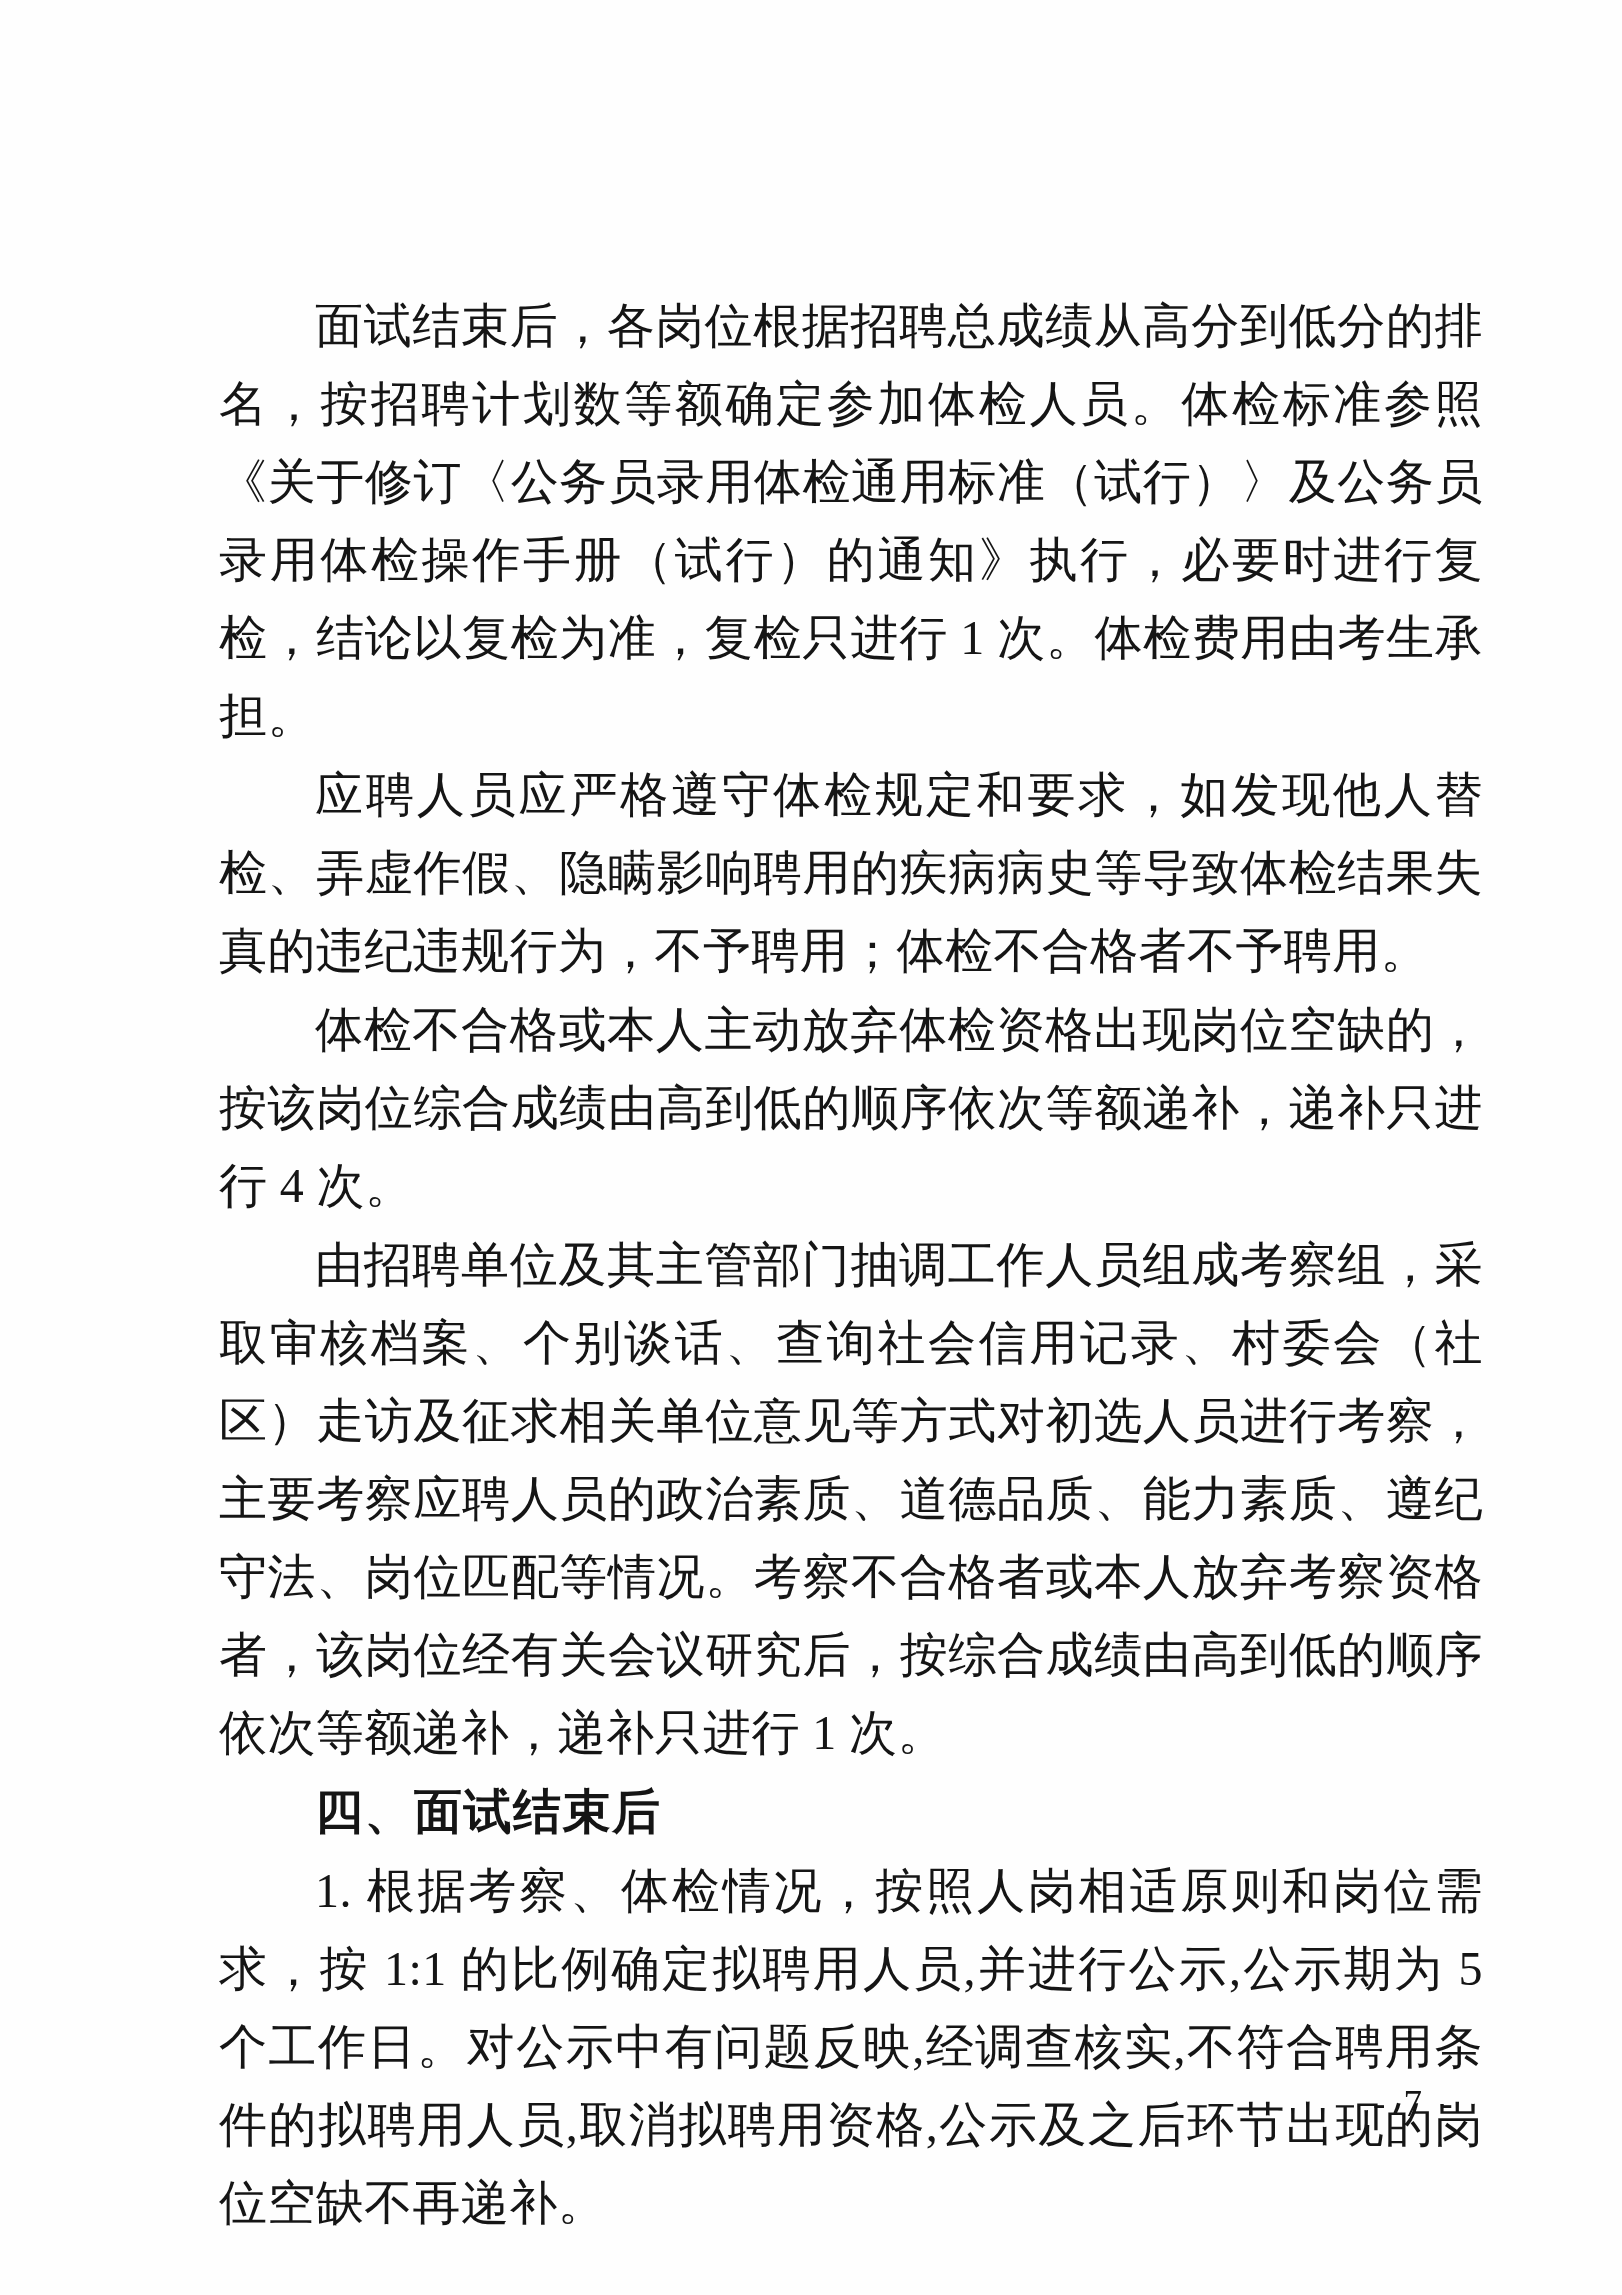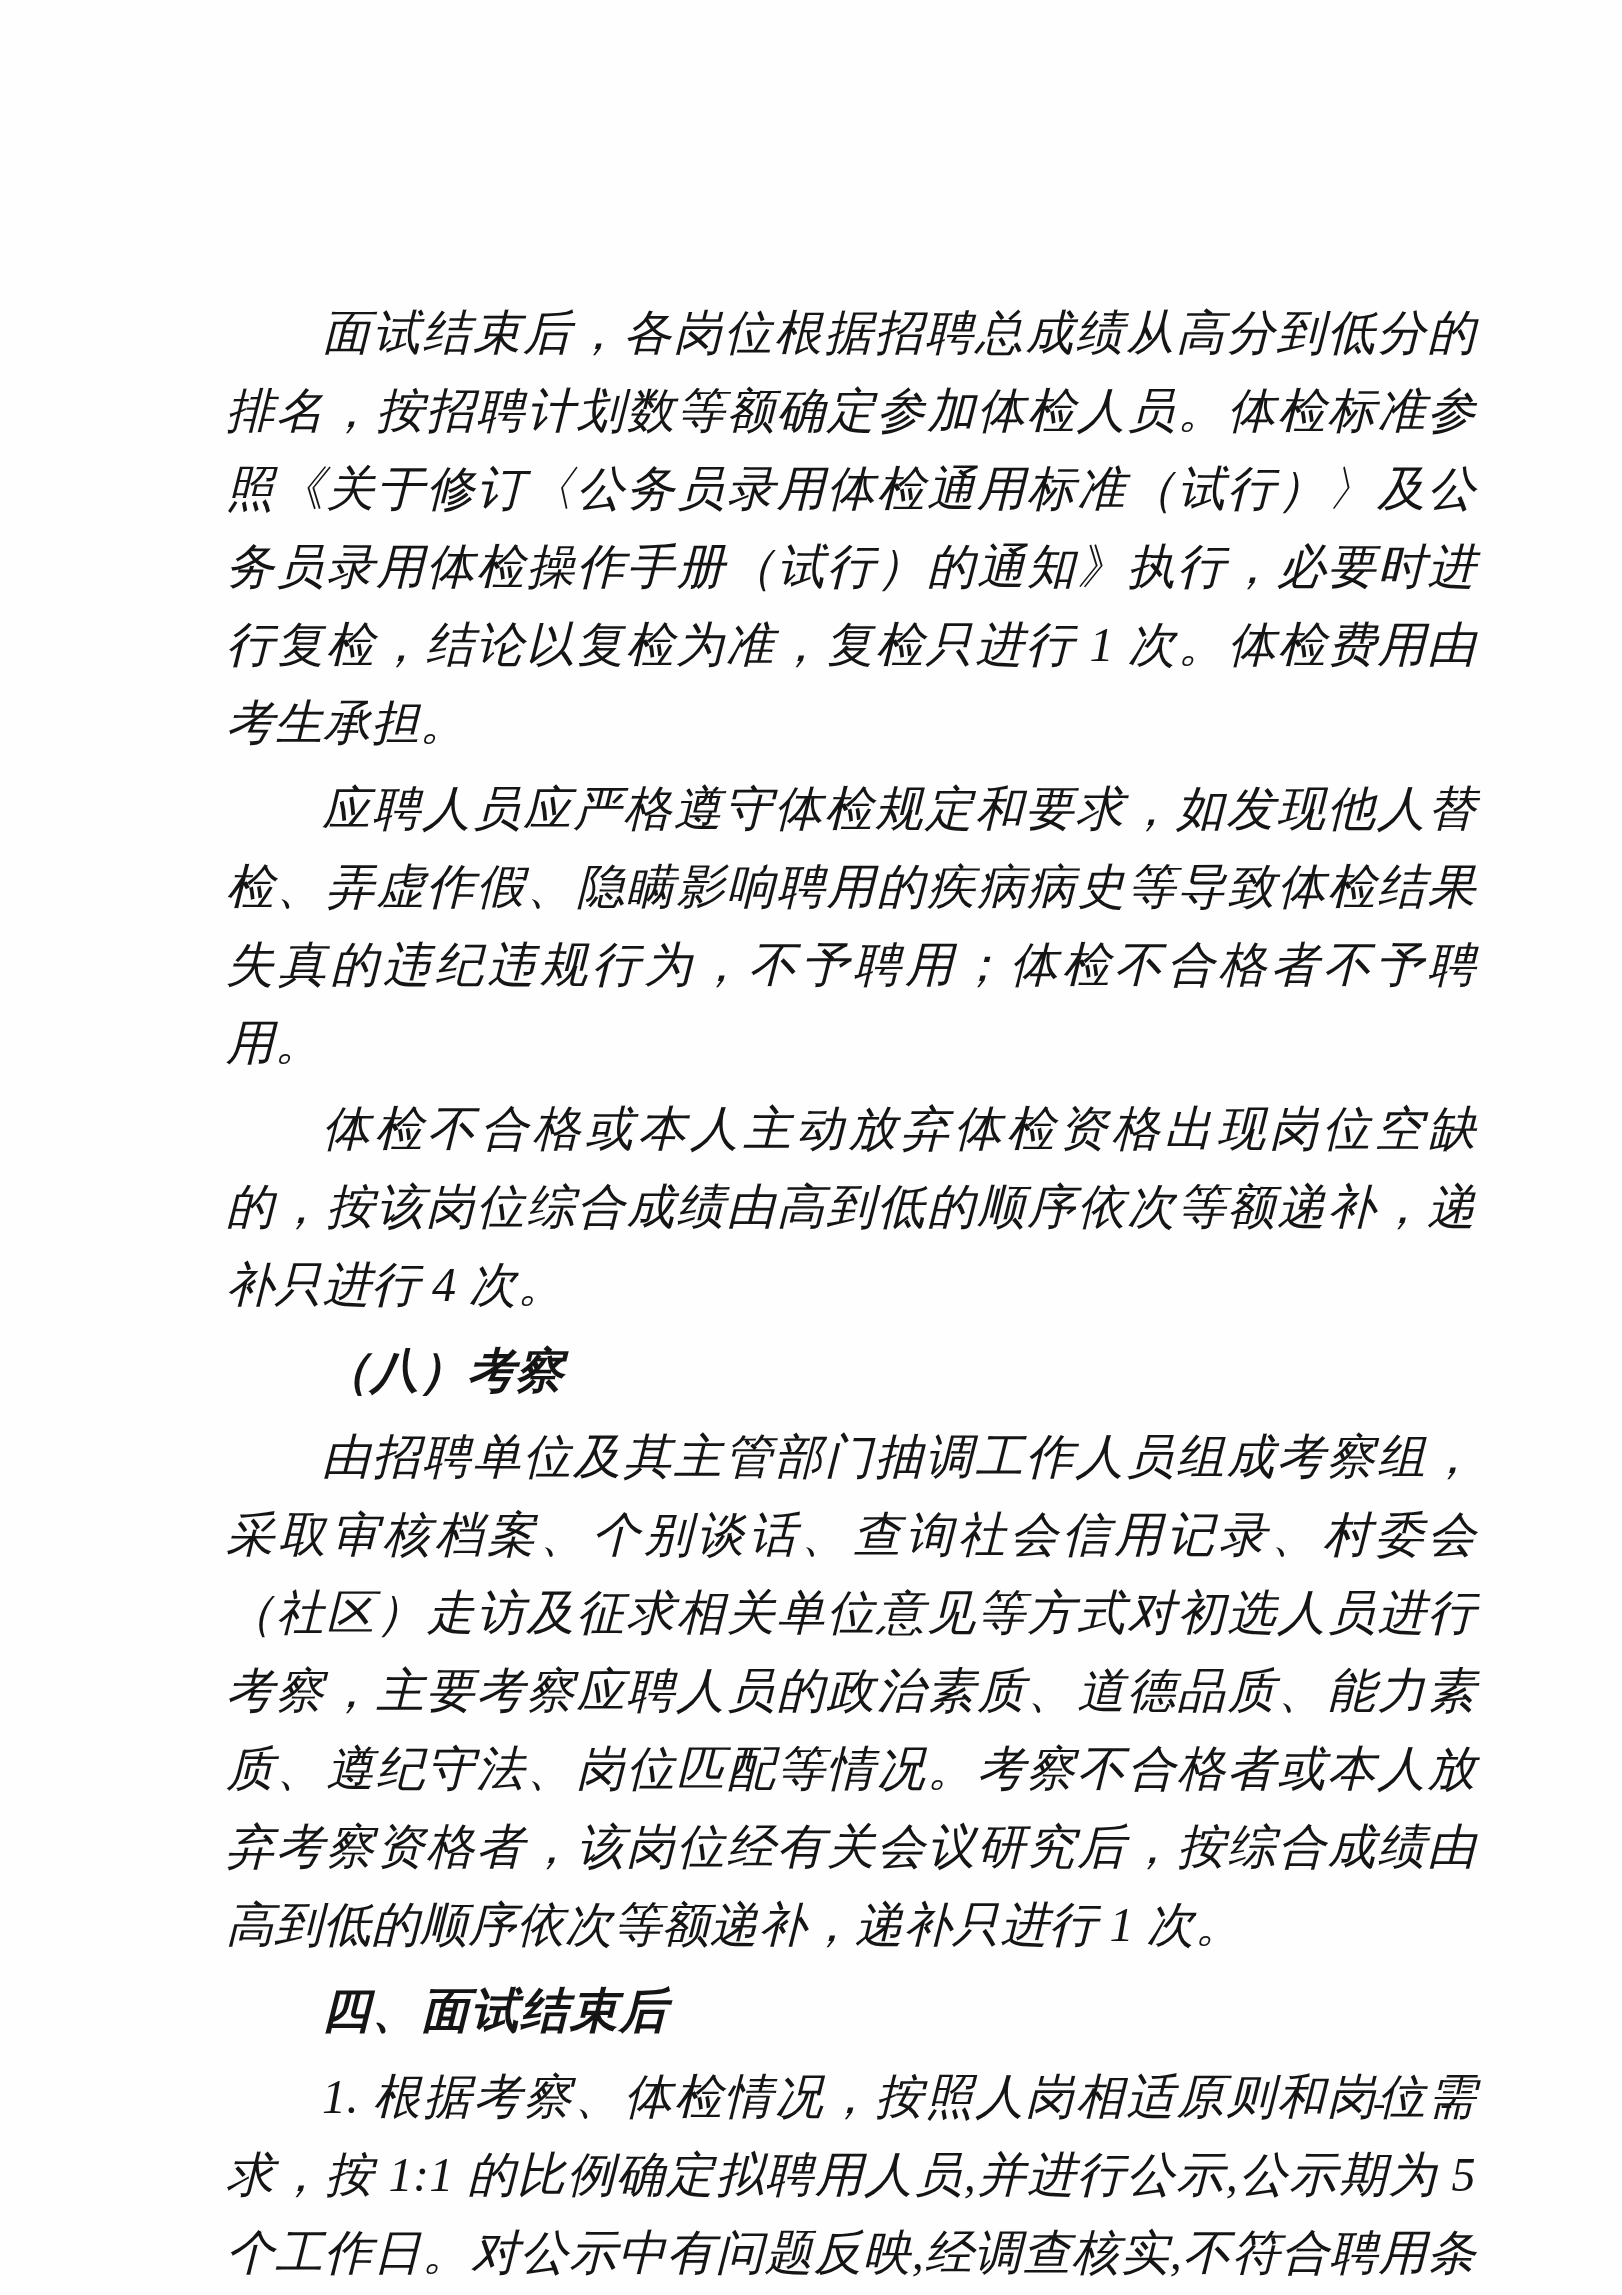--- a/index.html
+++ b/index.html
@@ -20,24 +20,23 @@
       left: 218px;
       top: 286px;
       width: 1266px;
       font-family: "Liberation Serif", "DejaVu Serif", serif;
       font-size: 48px;
       line-height: 78px;
       text-align: justify;
       letter-spacing: 0.4px;
     }
     .para {
-      margin: 8px;
+      margin: 1px;
       padding: 0;
       text-indent: 2em;
-      font-style: italic;
     }
     .heading-kai {
       font-weight: bold;
       font-family: "Liberation Serif", "DejaVu Serif", serif;
     }
     .heading-hei {
       font-weight: bold;
       font-family: "Liberation Sans", "DejaVu Sans", sans-serif;
       letter-spacing: 1.5px;
     }
@@ -53,20 +52,19 @@
     }
   </style>
 </head>
 <body>
 
 <div class="page">
   <div class="content">
     <p class="para">面试结束后，各岗位根据招聘总成绩从高分到低分的排名，按招聘计划数等额确定参加体检人员。体检标准参照《关于修订〈公务员录用体检通用标准（试行）〉及公务员录用体检操作手册（试行）的通知》执行，必要时进行复检，结论以复检为准，复检只进行 1 次。体检费用由考生承担。</p>
     <p class="para">应聘人员应严格遵守体检规定和要求，如发现他人替检、弄虚作假、隐瞒影响聘用的疾病病史等导致体检结果失真的违纪违规行为，不予聘用；体检不合格者不予聘用。</p>
     <p class="para">体检不合格或本人主动放弃体检资格出现岗位空缺的，按该岗位综合成绩由高到低的顺序依次等额递补，递补只进行 4 次。</p>
-    <p class="para heading-kai">（八）考察</p>
     <p class="para">由招聘单位及其主管部门抽调工作人员组成考察组，采取审核档案、个别谈话、查询社会信用记录、村委会（社区）走访及征求相关单位意见等方式对初选人员进行考察，主要考察应聘人员的政治素质、道德品质、能力素质、遵纪守法、岗位匹配等情况。考察不合格者或本人放弃考察资格者，该岗位经有关会议研究后，按综合成绩由高到低的顺序依次等额递补，递补只进行 1 次。</p>
     <p class="para heading-hei">四、面试结束后</p>
     <p class="para">1. 根据考察、体检情况，按照人岗相适原则和岗位需求，按 1:1 的比例确定拟聘用人员,并进行公示,公示期为 5 个工作日。对公示中有问题反映,经调查核实,不符合聘用条件的拟聘用人员,取消拟聘用资格,公示及之后环节出现的岗位空缺不再递补。</p>
   </div>
   <div class="page-number">- 7 -</div>
 </div>
 
 
 </body></html>

